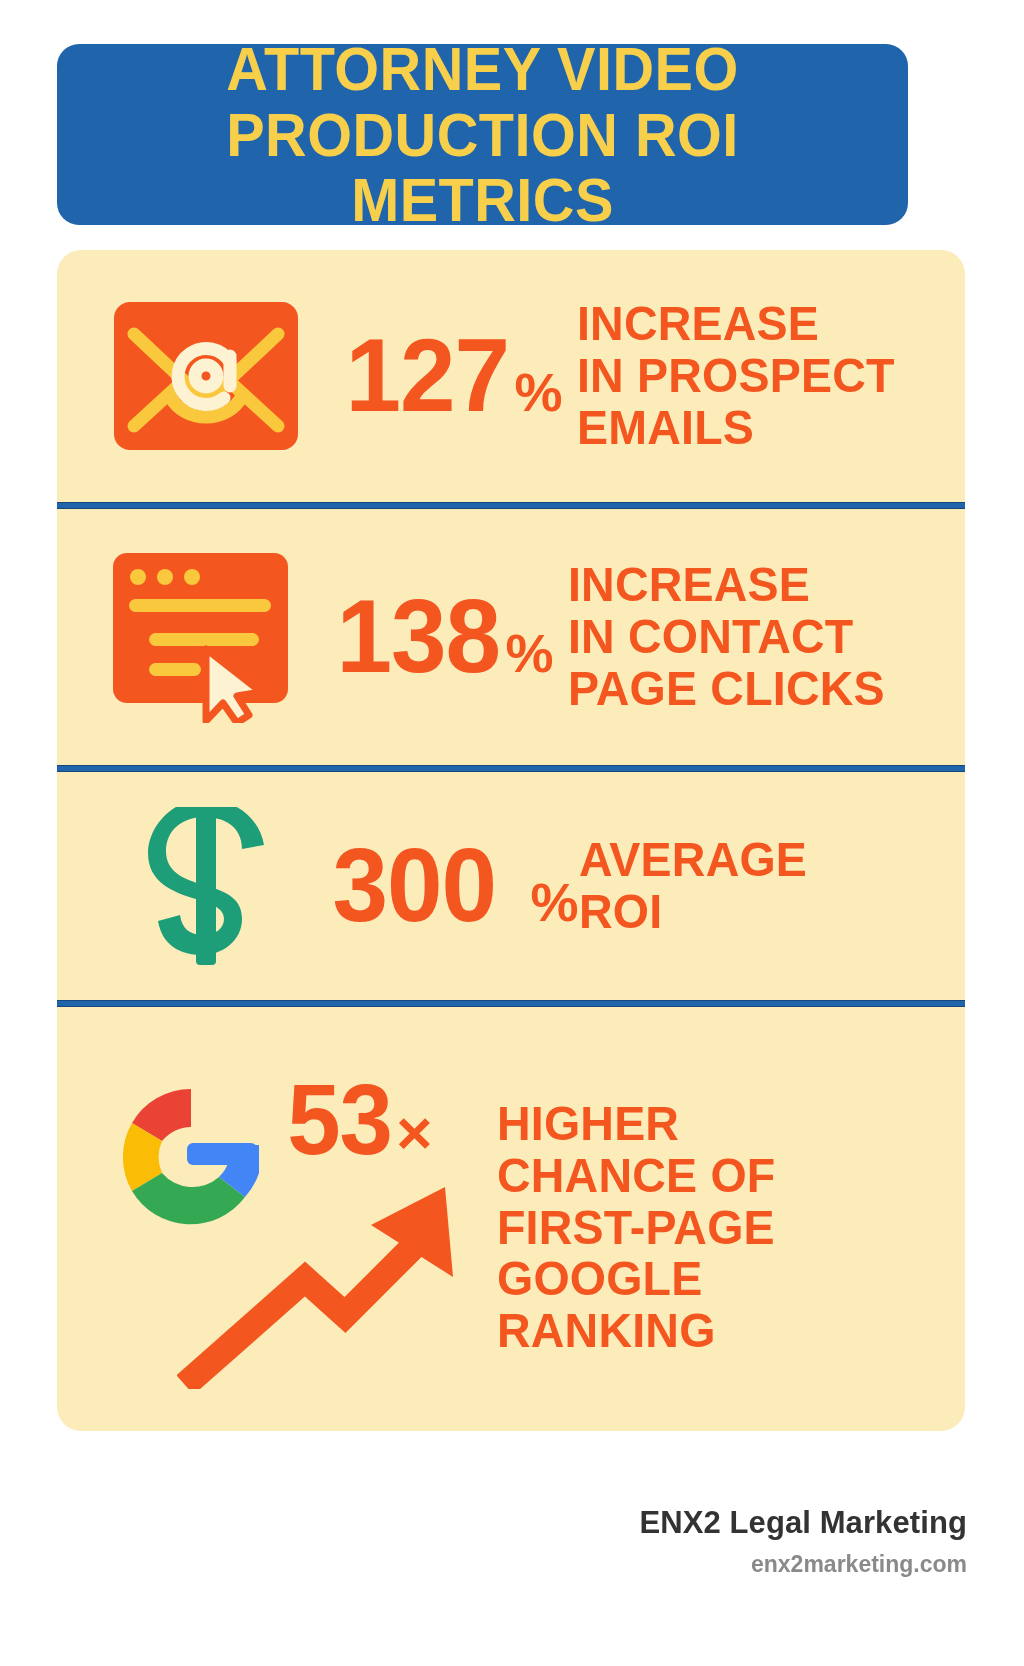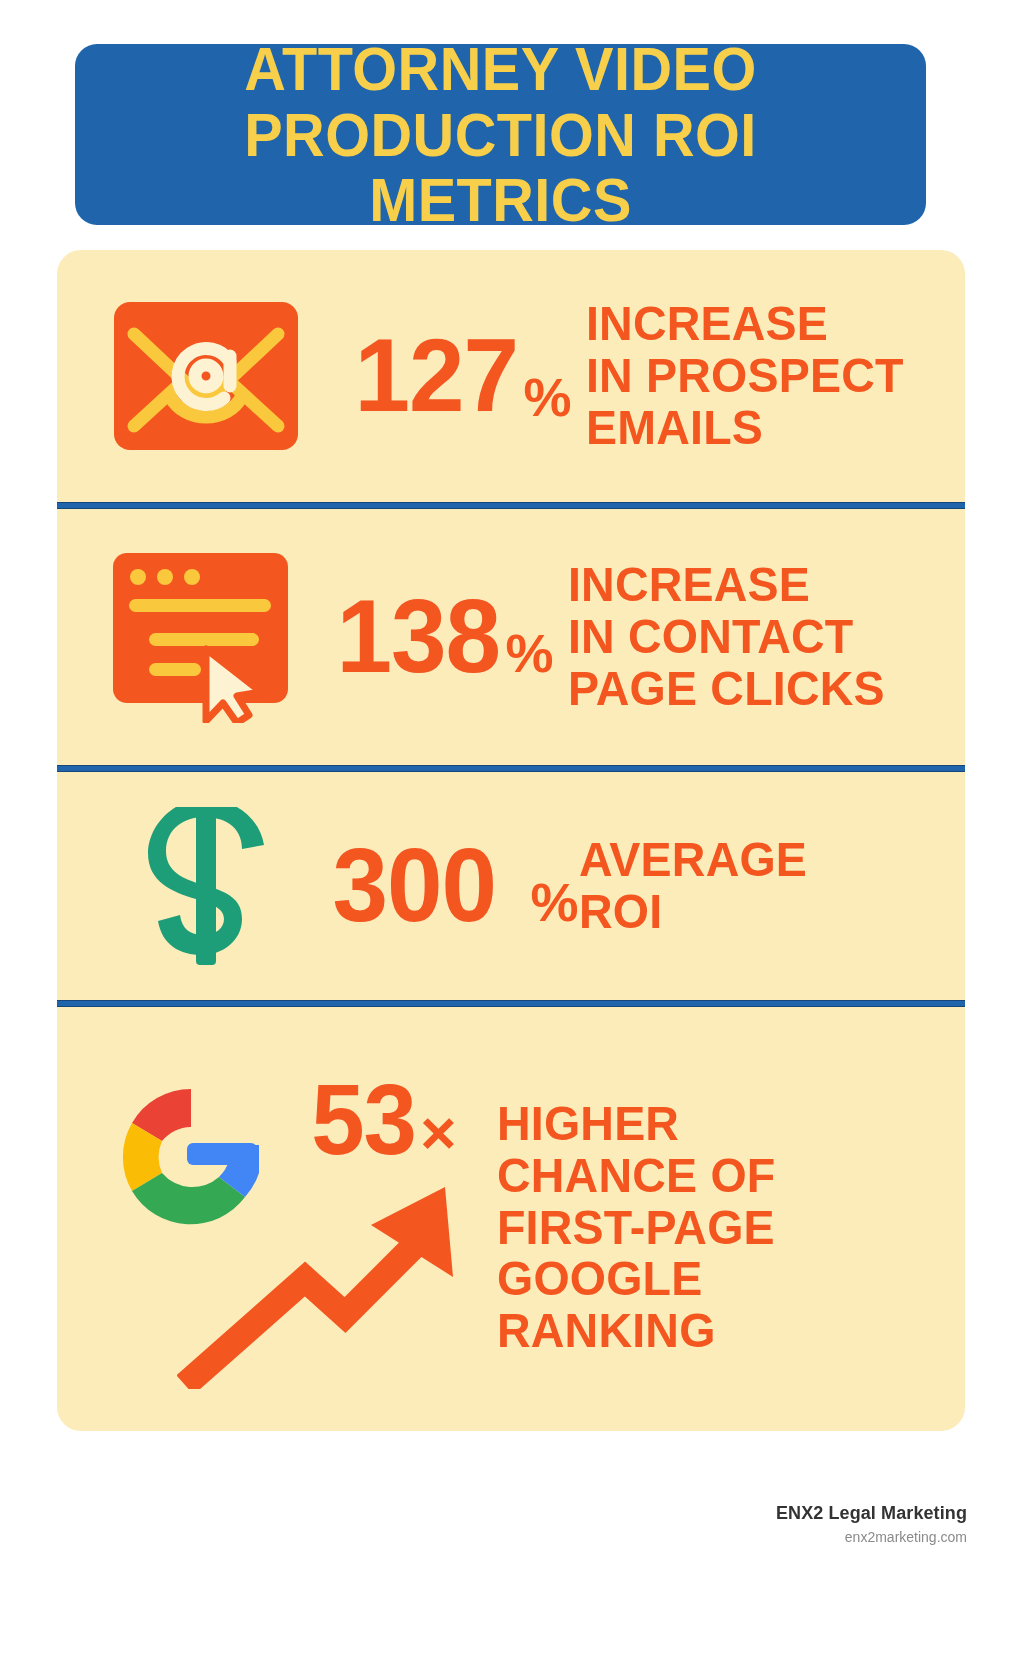--- a/index.html
+++ b/index.html
@@ -16,21 +16,21 @@
   .infographic {
     position: relative;
     width: 1024px;
     height: 1666px;
     background: #ffffff;
   }
 
   
   .title-banner {
     position: absolute;
-    left: 75px;
+    left: 57px;
     top: 44px;
     width: 851px;
     height: 181px;
     background: #2065ac;
     border-radius: 22px;
     display: flex;
     align-items: center;
     justify-content: center;
   }
   .title-text {
@@ -121,21 +121,21 @@
     text-transform: uppercase;
     letter-spacing: 0.2px;
     transform: scaleX(0.95);
     transform-origin: left center;
     white-space: pre-line;
     margin-left: 14px;
   }
   .label-tight { margin-left: 0; }
 
   
-  .row-emails .value-cell  { margin-left: 36px; align-items: flex-end; }
+  .row-emails .value-cell  { margin-left: 27px; }
   .row-clicks .value-cell  { margin-left: 18px; text-align: center; }
   .row-roi    .value-cell  { margin-left: 14px; gap: 29px; }
 
   
   .env-icon { width: 188px; height: 152px; }
 
   
   .browser-icon { width: 190px; height: 172px; }
 
   
@@ -150,21 +150,21 @@
   }
   .google-logo {
     position: absolute;
     left: 18px;
     top: 18px;
     width: 152px;
     height: 152px;
   }
   .rank-value {
     position: absolute;
-    left: 212px;
+    left: 188px;
     top: 10px;
     display: flex;
     align-items: baseline;
   }
   .rank-value .big-number { font-size: 100px; }
   .growth-arrow {
     position: absolute;
     left: 80px;
     top: 86px;
     width: 290px;
@@ -180,28 +180,28 @@
   .footer {
     position: absolute;
     right: 57px;
     top: 1500px;
     width: 420px;
     text-align: right;
   }
   .footer-brand {
     color: #333333;
     font-weight: 700;
-    font-size: 18px;
+    font-size: 31px;
     line-height: 1.5;
     letter-spacing: 0.1px;
   }
   .footer-url {
     color: #8a8a8a;
-    font-weight: 400;
-    font-size: 14px;
+    font-weight: 700;
+    font-size: 23px;
     line-height: 1.5;
   }
 </style>
 </head>
 <body>
 
 <div class="infographic">
 
   <div class="title-banner">
     <div class="title-text">Attorney Video

